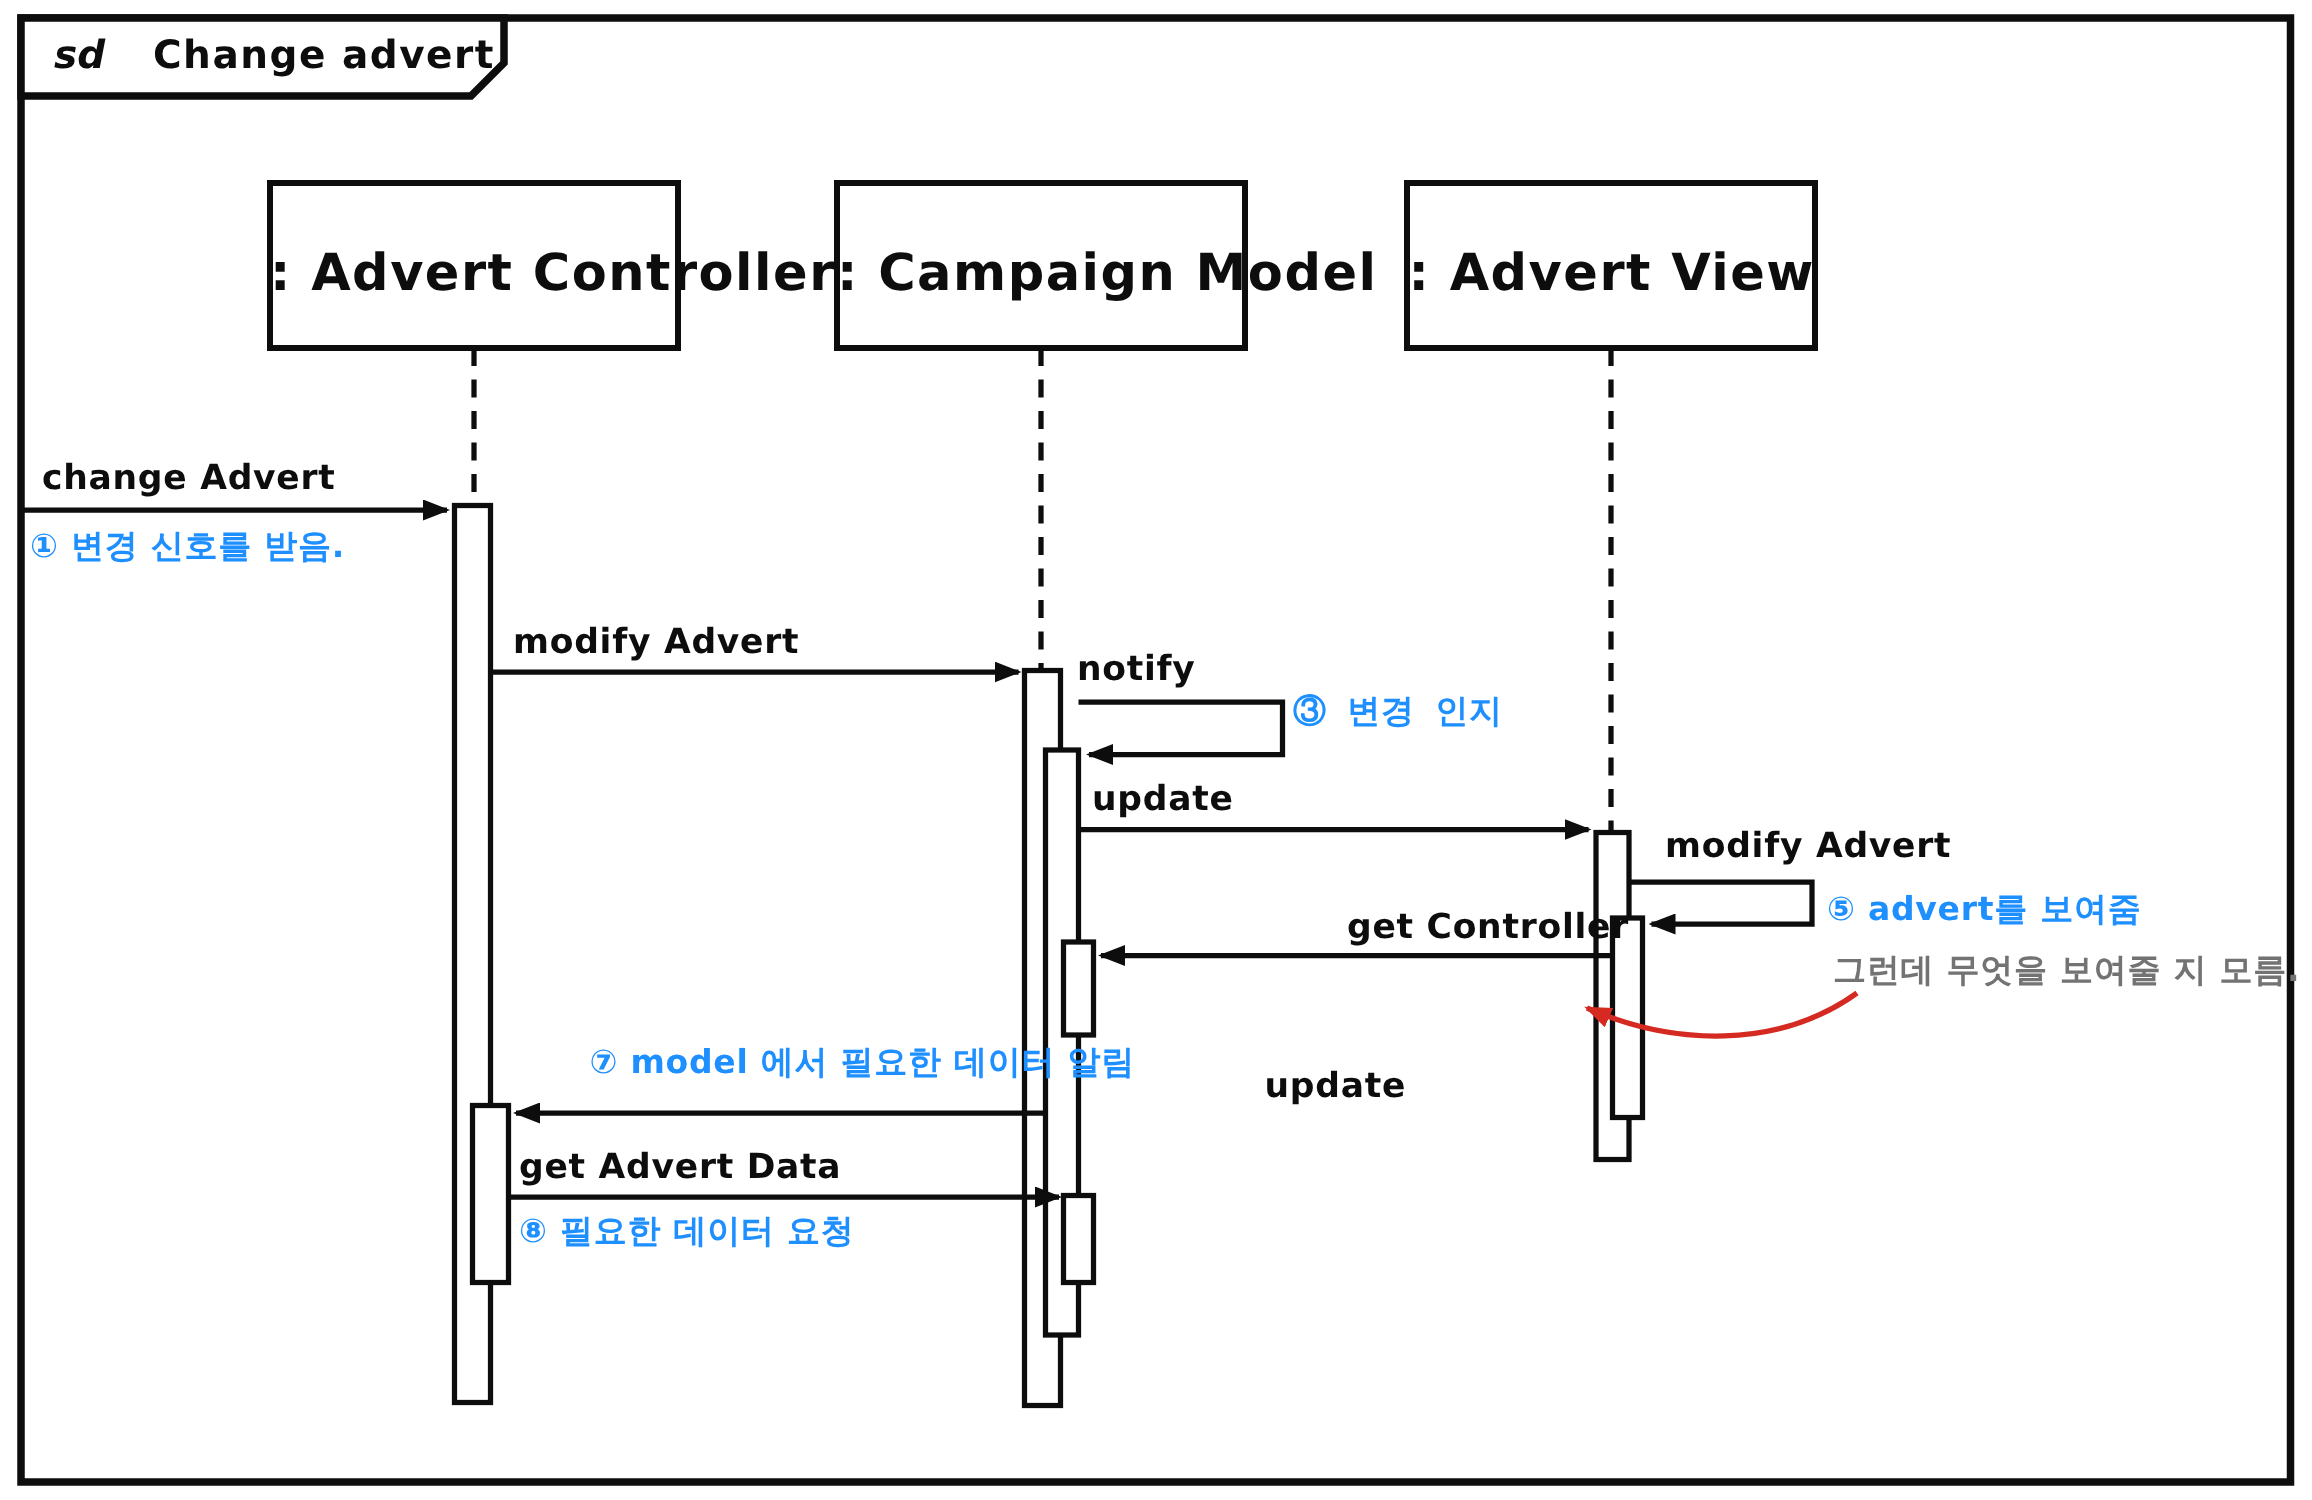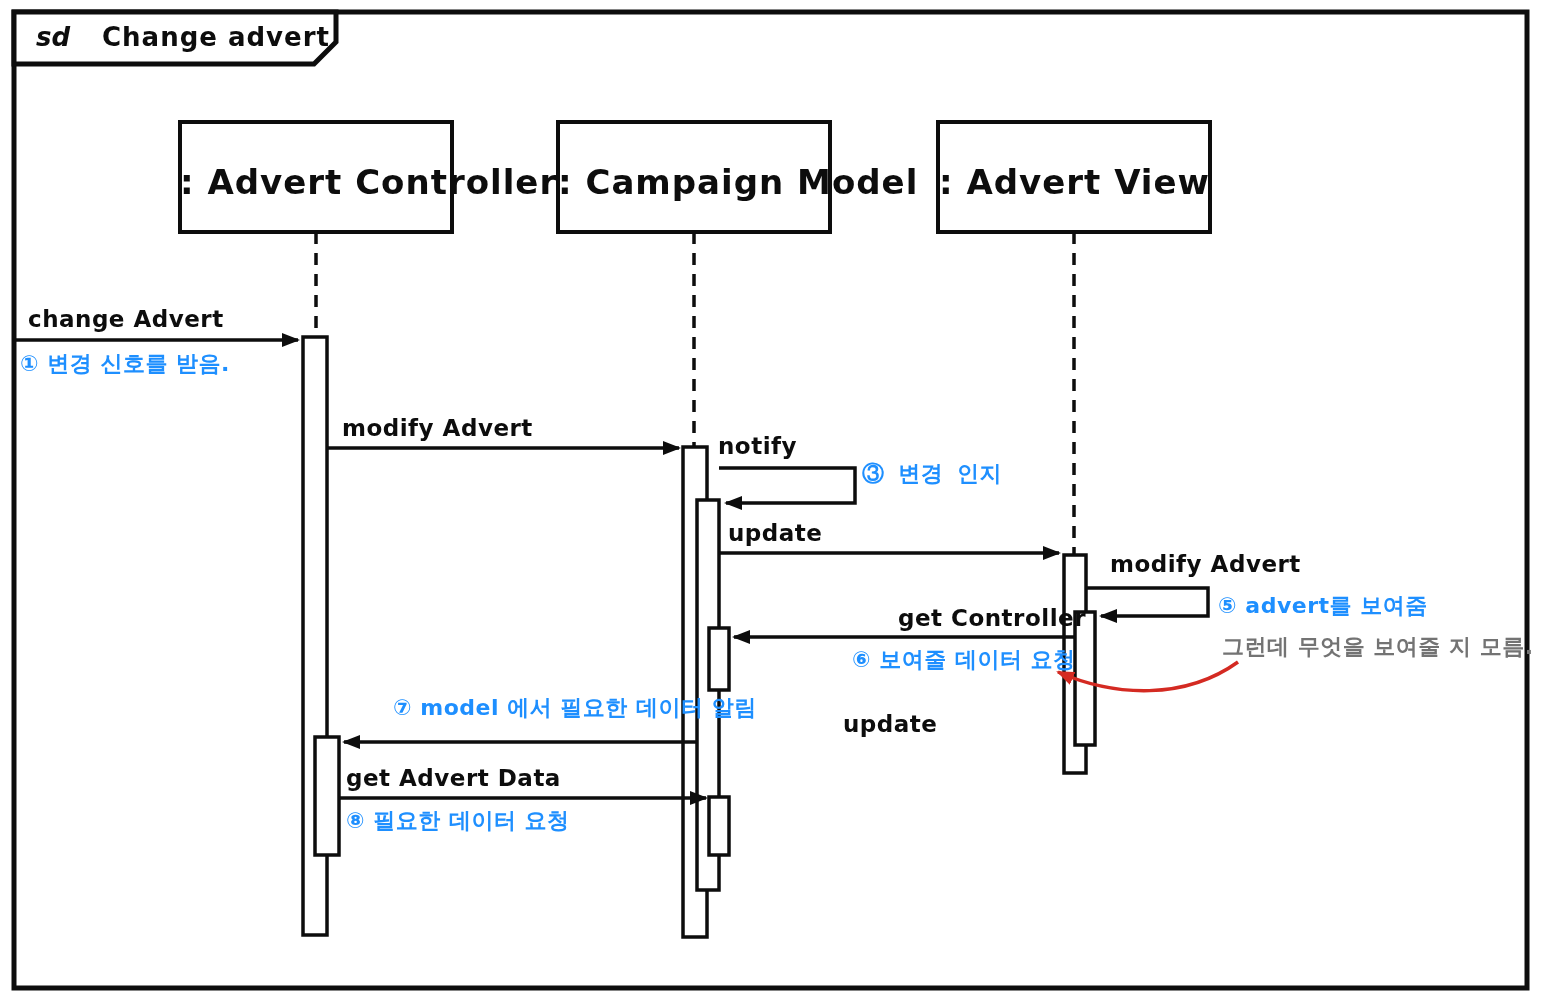--- a/index.html
+++ b/index.html
@@ -78,21 +78,20 @@
   <div class="lbl blue-note" style="left:862px;top:459px;font-family:Liberation Mono, monospace;">③ 변경 인지</div>
 
   <div class="lbl msg-label" style="left:728px;top:520px;">update</div>
 
   <div class="lbl msg-label" style="left:1110px;top:551px;">modify Advert</div>
   <div class="lbl blue-note" style="left:1218px;top:591px;">⑤ advert를  보여줌</div>
 
   <div class="lbl red-note" style="left:1222px;top:632px;">그런데  무엇을  보여줄  지  모름.</div>
 
   <div class="lbl msg-label" style="left:898px;top:605px;">get Controller</div>
-  <div class="lbl blue-note" style="left:852px;top:645px;">⑥ 보여줄  데이터 요청</div>
 
   <div class="lbl blue-note" style="left:393px;top:693px;">⑦ model 에서  필요한  데이터  알림</div>
   <div class="lbl msg-label" style="left:843px;top:711px;">update</div>
 
   <div class="lbl msg-label" style="left:346px;top:765px;">get Advert Data</div>
   <div class="lbl blue-note" style="left:346px;top:806px;">⑧  필요한  데이터  요청</div>
 
 </div>
 
 </body></html>

